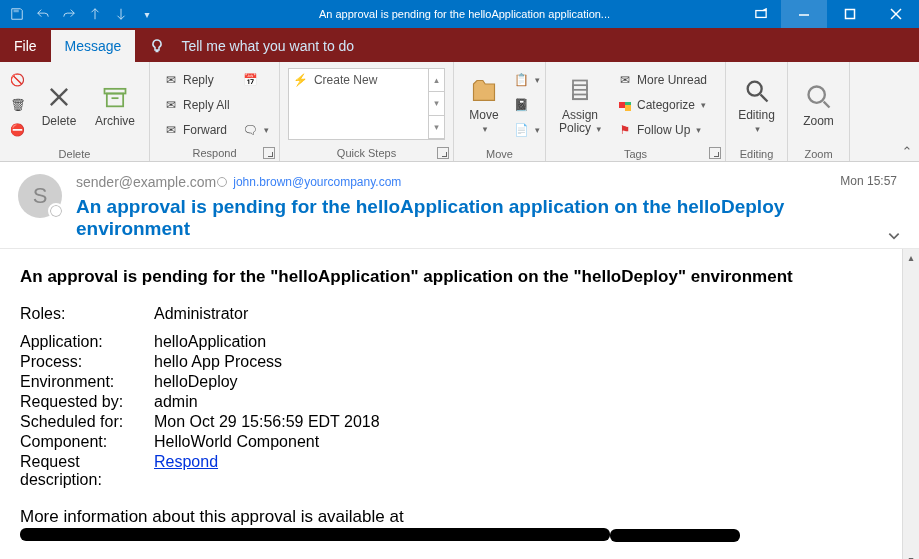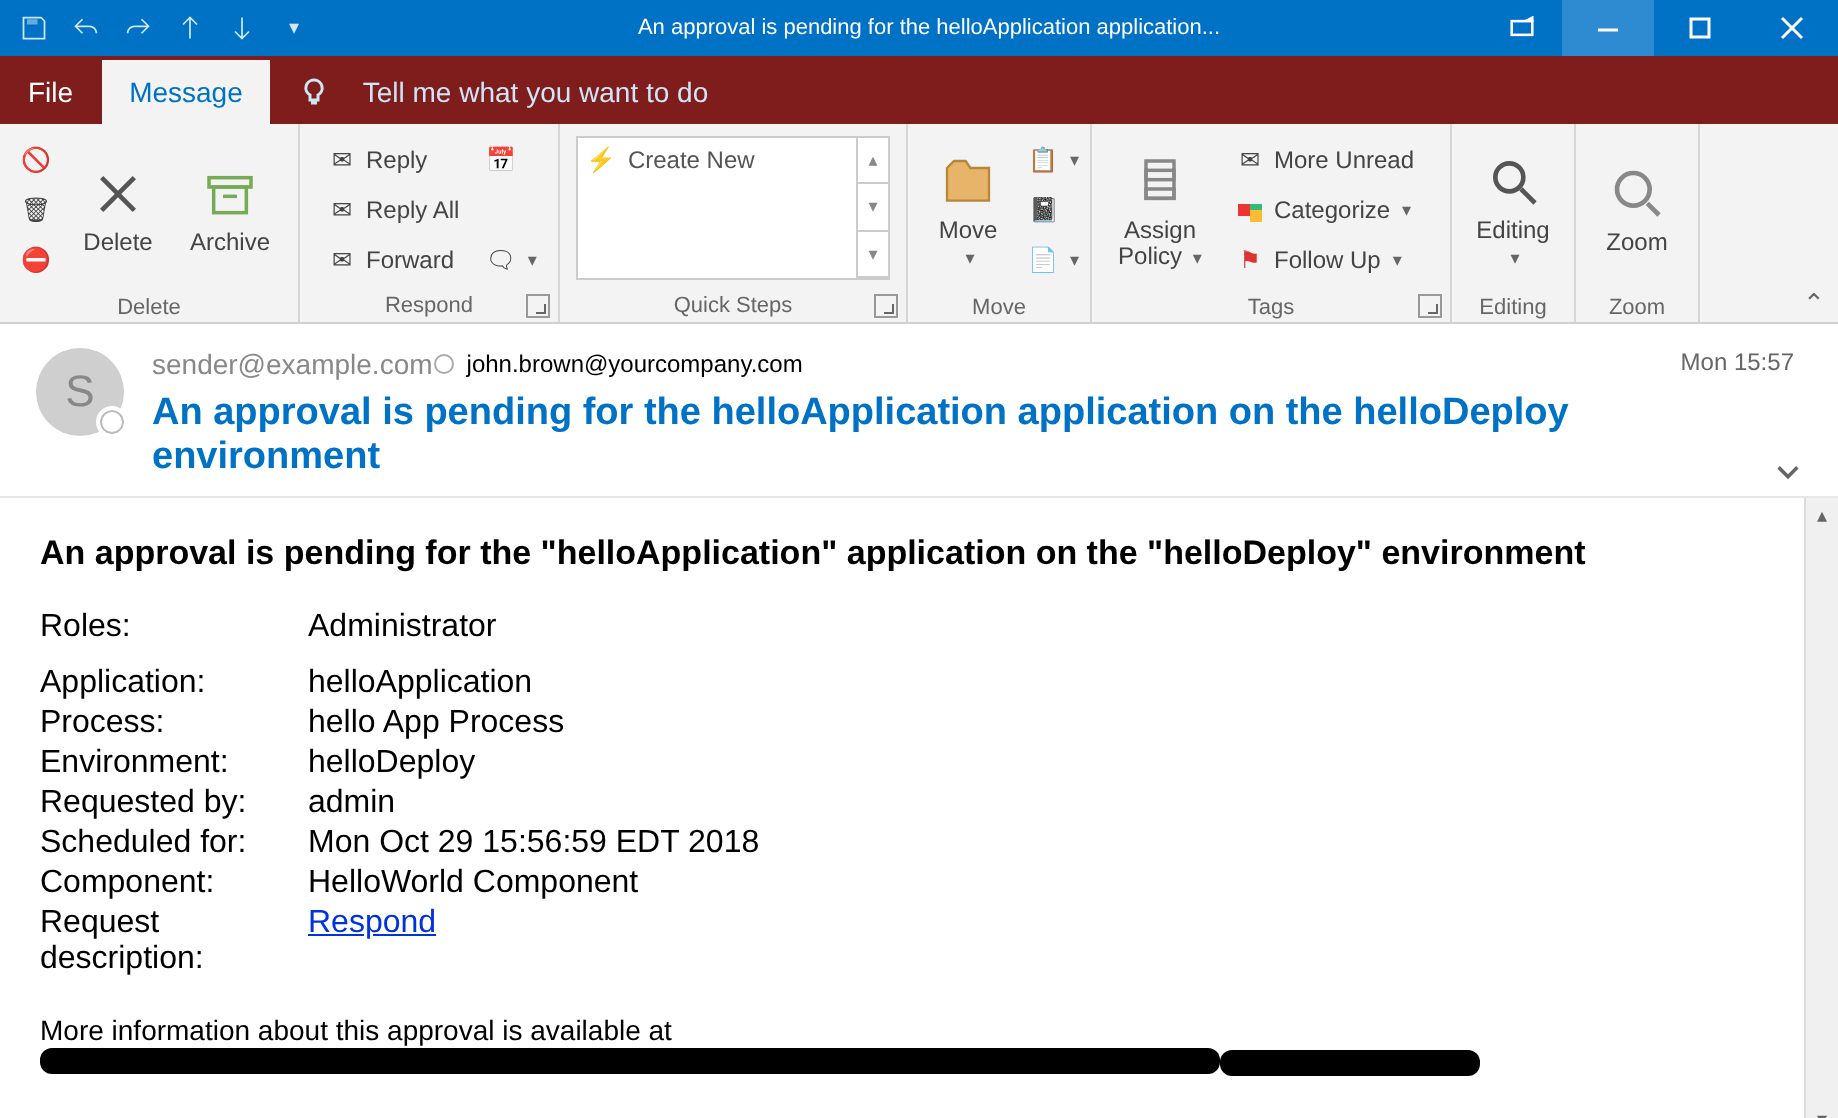--- a/index.html
+++ b/index.html
@@ -36,33 +36,33 @@
 .qs-gallery .item{display:flex;align-items:center;gap:6px;font-size:12px;color:#555}
 .qs-gallery .scroll{position:absolute;right:0;top:0;bottom:0;width:16px;border-left:1px solid #ccc;display:flex;flex-direction:column}
 .qs-gallery .scroll div{flex:1;border-bottom:1px solid #ccc;display:flex;align-items:center;justify-content:center;color:#888;font-size:9px;cursor:pointer}
 .collapse-btn{position:absolute;right:4px;bottom:2px;width:16px;height:16px;display:flex;align-items:center;justify-content:center;color:#666;cursor:pointer}
 .msg-header{padding:12px 18px 8px;display:flex;gap:14px;border-bottom:1px solid #e8e8e8;position:relative}
 .avatar{width:44px;height:44px;border-radius:50%;background:#cfcfcf;color:#888;display:flex;align-items:center;justify-content:center;font-size:22px;position:relative}
 .avatar::after{content:"";position:absolute;right:-2px;bottom:-1px;width:12px;height:12px;border-radius:50%;border:2px solid #fff;background:#fff;box-shadow:inset 0 0 0 1px #bbb}
 .header-lines{flex:1}
 .from-line{display:flex;align-items:center;gap:1px;font-size:14px}
 .from-addr{color:#888}
-.to-chip{display:flex;align-items:center;gap:6px;color:#000000;font-size:12px}
+.to-chip{display:flex;align-items:center;gap:6px;color:#3b82f6;font-size:12px}
 .to-chip .ring{width:10px;height:10px;border:1px solid #aaa;border-radius:50%}
 .date-stamp{position:absolute;right:22px;top:12px;color:#666;font-size:12px}
 .subject{font-size:19px;color:#0072c6;margin-top:6px;font-weight:700}
 .expand-btn{position:absolute;right:18px;bottom:2px;color:#666;cursor:pointer}
 .body-wrap{display:flex;height:calc(559px - 28px - 34px - 100px - 78px)}
 .body-content{flex:1;padding:18px 20px;overflow:hidden;font-size:13px;color:#000}
 .body-content h2{font-size:17px;font-weight:700;margin-bottom:18px}
 .kv{display:flex;margin-bottom:2px;font-size:16px}
 .kv .k{width:134px}
 .kv .v{}
 .respond-link{color:#0033dd;text-decoration:underline;cursor:pointer}
-.more-info{margin-top:18px;font-size:14px;display:flex;align-items:center;flex-wrap:wrap}
+.more-info{margin-top:18px;font-size:17px;display:flex;align-items:center;flex-wrap:wrap}
 .redact{display:inline-block;height:13px;background:#000;border-radius:6px}
 .vscroll{width:17px;background:#f0f0f0;border-left:1px solid #ddd;display:flex;flex-direction:column}
 .vscroll .arr{height:17px;display:flex;align-items:center;justify-content:center;color:#666;font-size:10px;cursor:pointer}
 .vscroll .track{flex:1}
 .caret-down{font-size:9px;color:#666;margin-left:2px}
 </style>
 </head>
 <body>
 
 <div class="titlebar">

